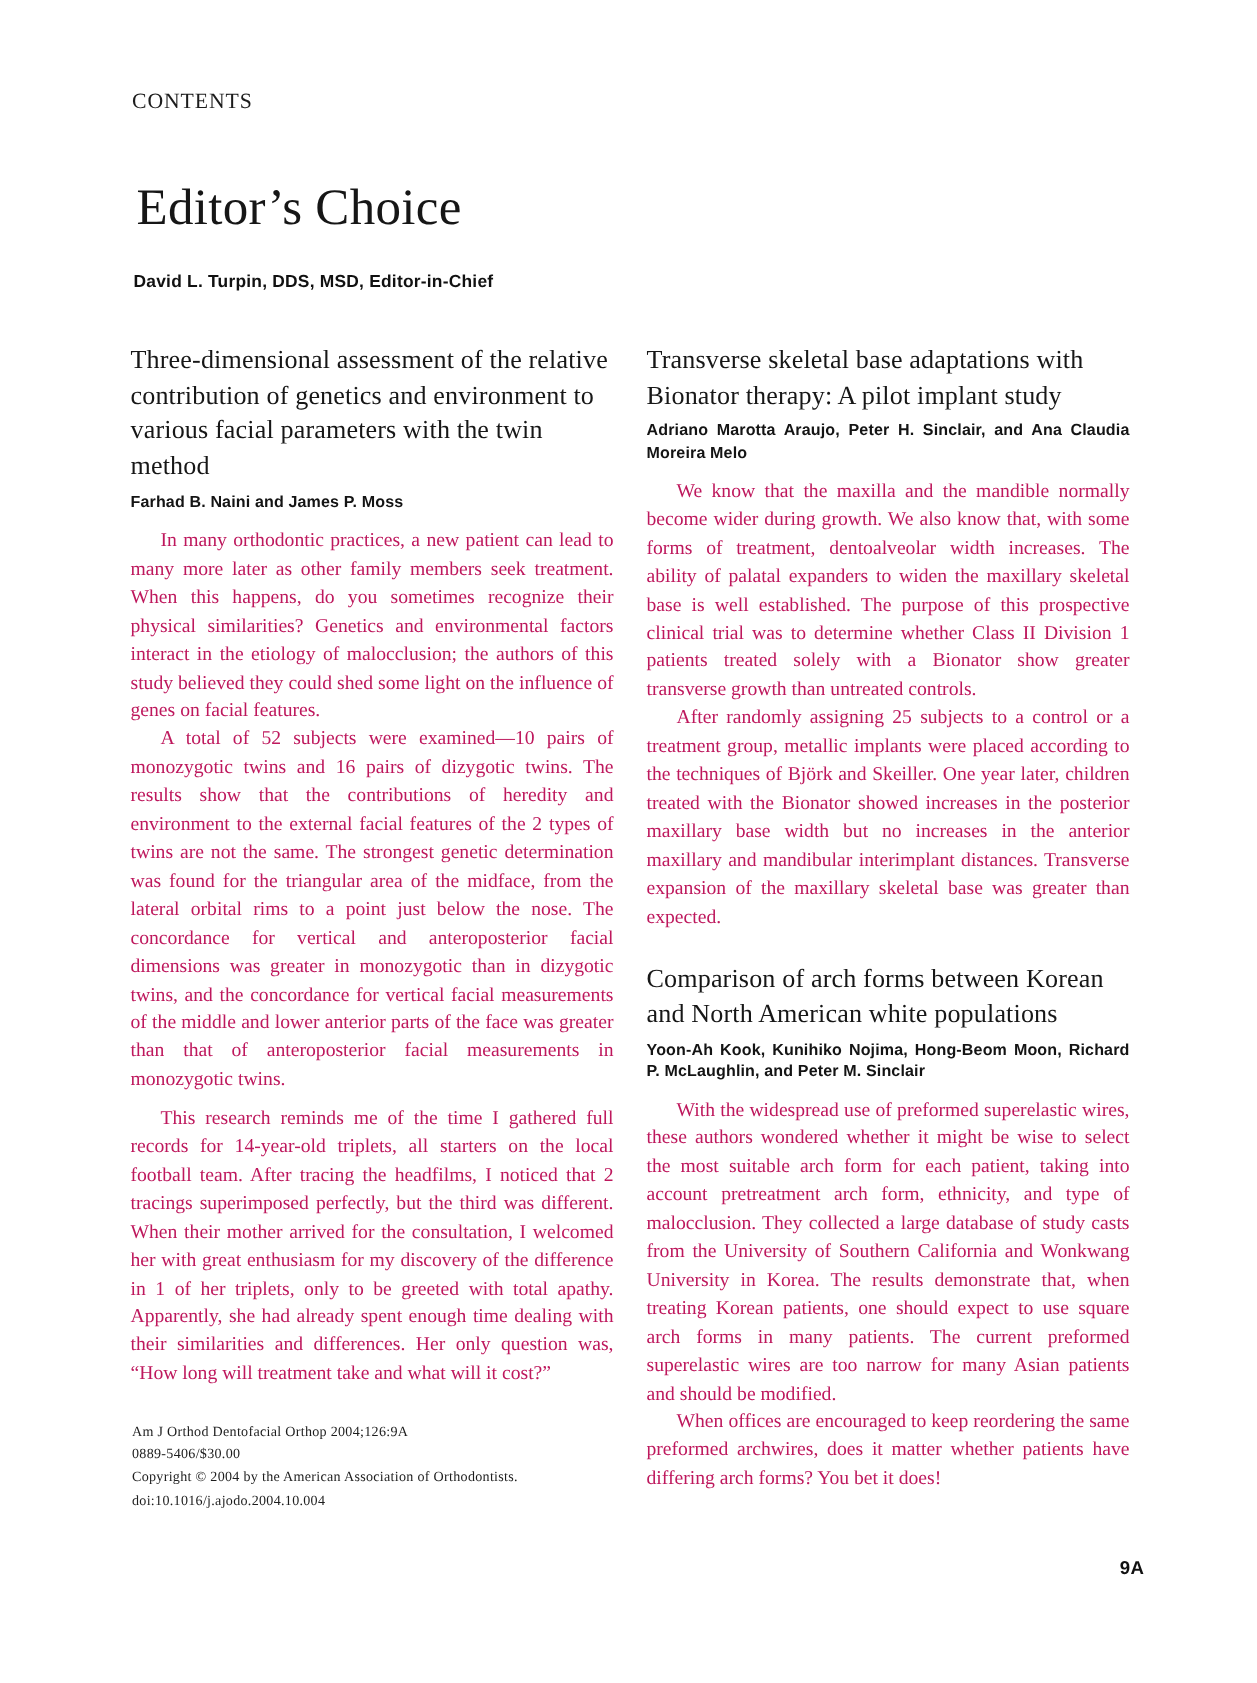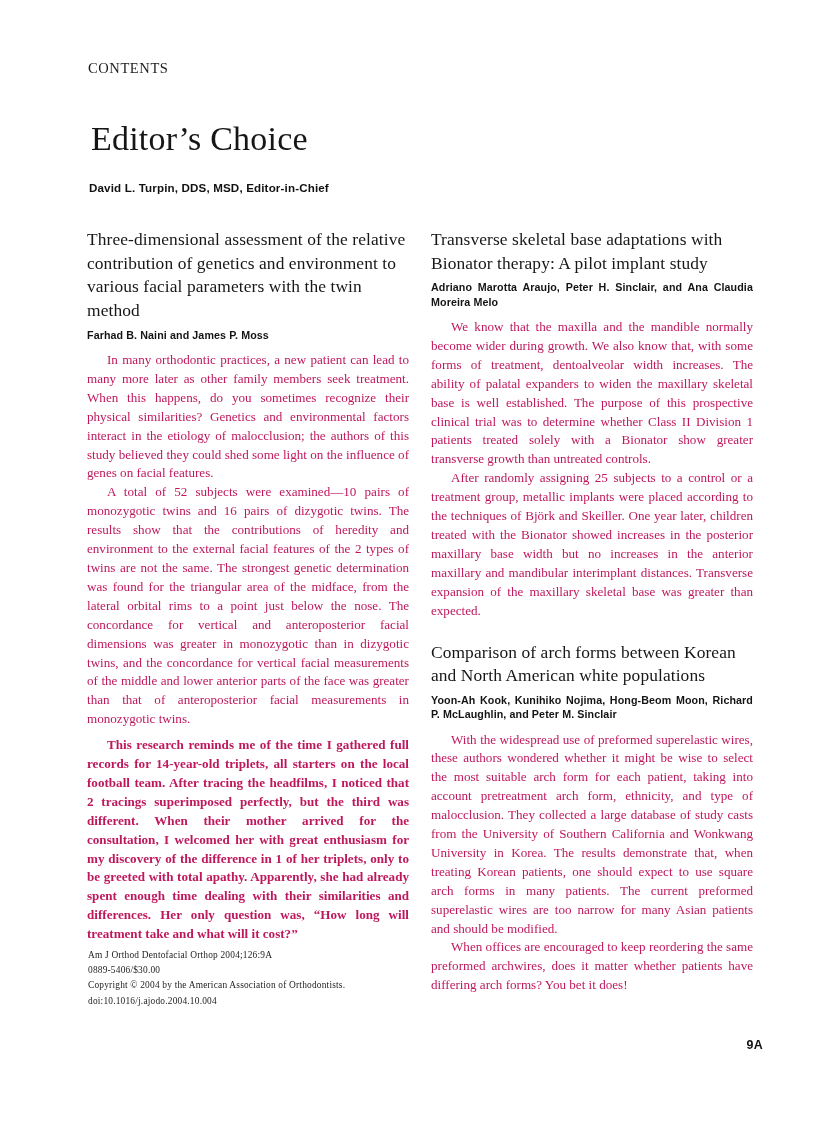--- a/index.html
+++ b/index.html
@@ -98,21 +98,21 @@
     font-size: 13.1px;
     line-height: 1.445;
     text-align: justify;
     text-justify: inter-word;
     color: #be185d;
     margin: 0;
     text-indent: 20px;
     hyphens: manual;
   }
   .body-par + .body-par { margin-top: 0; }
-  .par-gap { margin-top: 7px !important; font-weight: bold; }
+  .par-gap { margin-top: 7px !important; }
 
   .article-block { margin-bottom: 0; }
   .article-block.spaced { margin-top: 20px; }
 
   
   .footnote {
     position: absolute;
     left: 88px;
     top: 948px;
     width: 330px;

